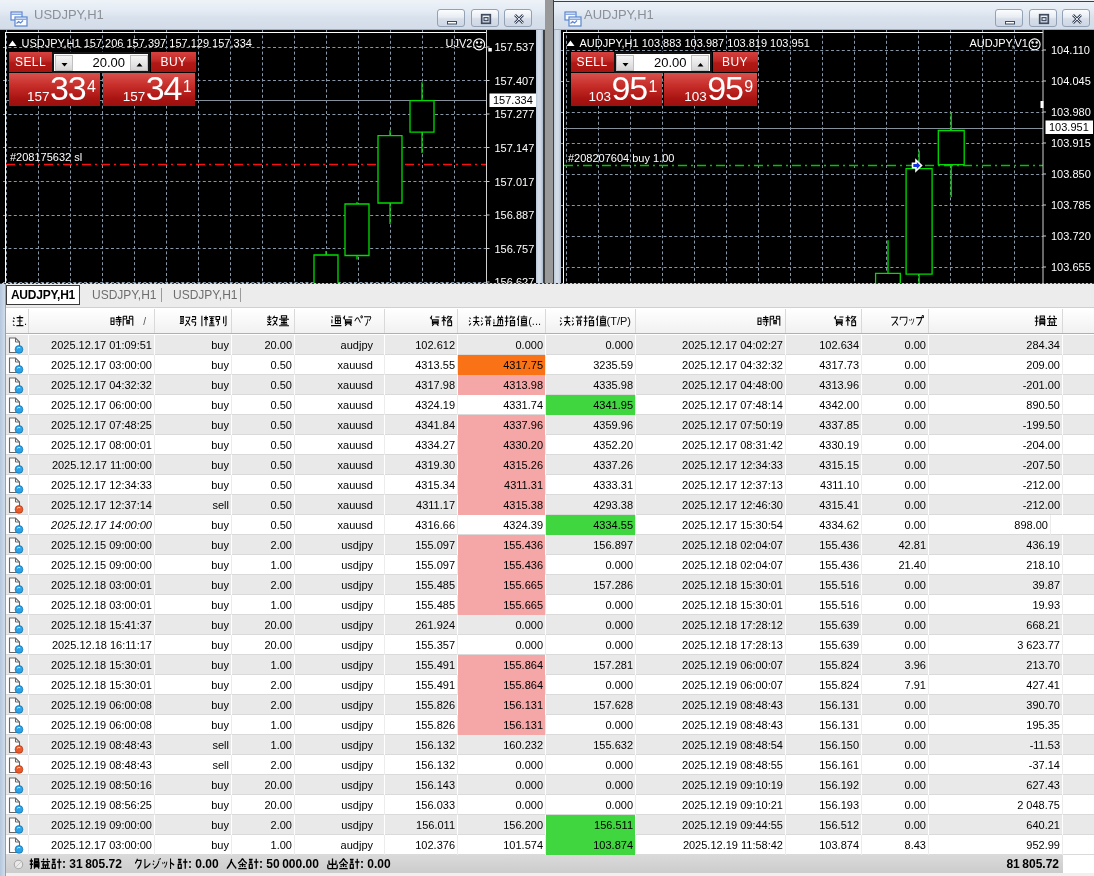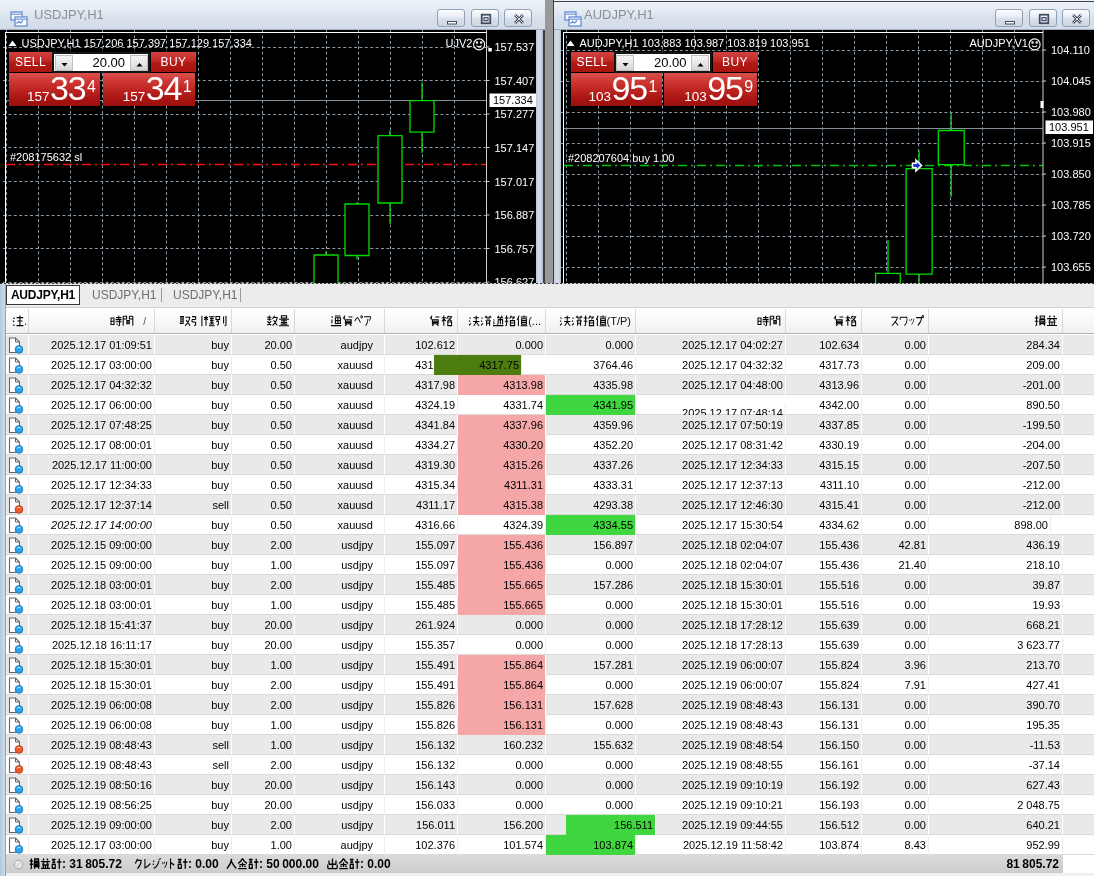--- a/index.html
+++ b/index.html
@@ -516,22 +516,22 @@
         <path d="M9.5 2 V6 H13.5" fill="none" stroke="#666" stroke-width="1"></path>
         <circle cx="13" cy="13.4" r="3.9" fill="#2aa3e8" stroke="#1270ab" stroke-width="0.7"></circle>
         <path d="M11.2 12.2 q1.4 -1.2 3 -0.5" stroke="#eaf6ff" stroke-width="1" fill="none" opacity="0.9"></path>
       </svg>
 <div class="cell" style="left:0px;width:23px;"></div>
 <div class="cell" style="left:23px;width:126px;">2025.12.17 03:00:00</div>
 <div class="cell" style="left:149px;width:77px;">buy</div>
 <div class="cell" style="left:226px;width:63px;">0.50</div>
 <div class="cell" style="left:289px;width:90px;padding-right:11px;">xauusd</div>
 <div class="cell" style="left:379px;width:73px;">4313.55</div>
-<div class="cell" style="left:428px;width:88px;background:#4d7c0f;">4317.75</div>
-<div class="cell" style="left:540px;width:90px;">3764.46</div>
+<div class="cell" style="left:452px;width:88px;background:#f97316;">4317.75</div>
+<div class="cell" style="left:540px;width:90px;">3235.59</div>
 <div class="cell" style="left:630px;width:150px;">2025.12.17 04:32:32</div>
 <div class="cell" style="left:780px;width:76px;">4317.73</div>
 <div class="cell" style="left:856px;width:67px;">0.00</div>
 <div class="cell" style="left:923px;width:134px;">209.00</div>
 </div>
 <div class="row rg" style="top:92px">
 <svg class="ic" width="18" height="18" viewBox="0 0 18 18">
         <path d="M3.5 2 H9.5 L13.5 6 V16.5 H3.5 Z" fill="#fdfdfd" stroke="#666" stroke-width="1.1"></path>
         <path d="M9.5 2 V6 H13.5" fill="none" stroke="#666" stroke-width="1"></path>
         <circle cx="13" cy="13.4" r="3.9" fill="#2aa3e8" stroke="#1270ab" stroke-width="0.7"></circle>
@@ -558,21 +558,21 @@
         <path d="M11.2 12.2 q1.4 -1.2 3 -0.5" stroke="#eaf6ff" stroke-width="1" fill="none" opacity="0.9"></path>
       </svg>
 <div class="cell" style="left:0px;width:23px;"></div>
 <div class="cell" style="left:23px;width:126px;">2025.12.17 06:00:00</div>
 <div class="cell" style="left:149px;width:77px;">buy</div>
 <div class="cell" style="left:226px;width:63px;">0.50</div>
 <div class="cell" style="left:289px;width:90px;padding-right:11px;">xauusd</div>
 <div class="cell" style="left:379px;width:73px;">4324.19</div>
 <div class="cell" style="left:452px;width:88px;">4331.74</div>
 <div class="cell" style="left:540px;width:90px;background:#3fd63f;">4341.95</div>
-<div class="cell" style="left:630px;width:150px;margin-top:8px;">2025.12.17 07:48:14</div>
+<div class="cell" style="left:630px;width:150px;">2025.12.17 07:48:14</div>
 <div class="cell" style="left:780px;width:76px;">4342.00</div>
 <div class="cell" style="left:856px;width:67px;">0.00</div>
 <div class="cell" style="left:923px;width:134px;">890.50</div>
 </div>
 <div class="row rg" style="top:132px">
 <svg class="ic" width="18" height="18" viewBox="0 0 18 18">
         <path d="M3.5 2 H9.5 L13.5 6 V16.5 H3.5 Z" fill="#fdfdfd" stroke="#666" stroke-width="1.1"></path>
         <path d="M9.5 2 V6 H13.5" fill="none" stroke="#666" stroke-width="1"></path>
         <circle cx="13" cy="13.4" r="3.9" fill="#2aa3e8" stroke="#1270ab" stroke-width="0.7"></circle>
         <path d="M11.2 12.2 q1.4 -1.2 3 -0.5" stroke="#eaf6ff" stroke-width="1" fill="none" opacity="0.9"></path>
@@ -977,21 +977,21 @@
         <circle cx="13" cy="13.4" r="3.9" fill="#2aa3e8" stroke="#1270ab" stroke-width="0.7"></circle>
         <path d="M11.2 12.2 q1.4 -1.2 3 -0.5" stroke="#eaf6ff" stroke-width="1" fill="none" opacity="0.9"></path>
       </svg>
 <div class="cell" style="left:0px;width:23px;"></div>
 <div class="cell" style="left:23px;width:126px;">2025.12.19 09:00:00</div>
 <div class="cell" style="left:149px;width:77px;">buy</div>
 <div class="cell" style="left:226px;width:63px;">2.00</div>
 <div class="cell" style="left:289px;width:90px;padding-right:11px;">usdjpy</div>
 <div class="cell" style="left:379px;width:73px;">156.011</div>
 <div class="cell" style="left:452px;width:88px;">156.200</div>
-<div class="cell" style="left:540px;width:90px;background:#3fd63f;margin-left:20px;">156.511</div>
+<div class="cell" style="left:540px;width:90px;background:#3fd63f;">156.511</div>
 <div class="cell" style="left:630px;width:150px;">2025.12.19 09:44:55</div>
 <div class="cell" style="left:780px;width:76px;">156.512</div>
 <div class="cell" style="left:856px;width:67px;">0.00</div>
 <div class="cell" style="left:923px;width:134px;">640.21</div>
 </div>
 <div class="row rw" style="top:552px">
 <svg class="ic" width="18" height="18" viewBox="0 0 18 18">
         <path d="M3.5 2 H9.5 L13.5 6 V16.5 H3.5 Z" fill="#fdfdfd" stroke="#666" stroke-width="1.1"></path>
         <path d="M9.5 2 V6 H13.5" fill="none" stroke="#666" stroke-width="1"></path>
         <circle cx="13" cy="13.4" r="3.9" fill="#2aa3e8" stroke="#1270ab" stroke-width="0.7"></circle>

